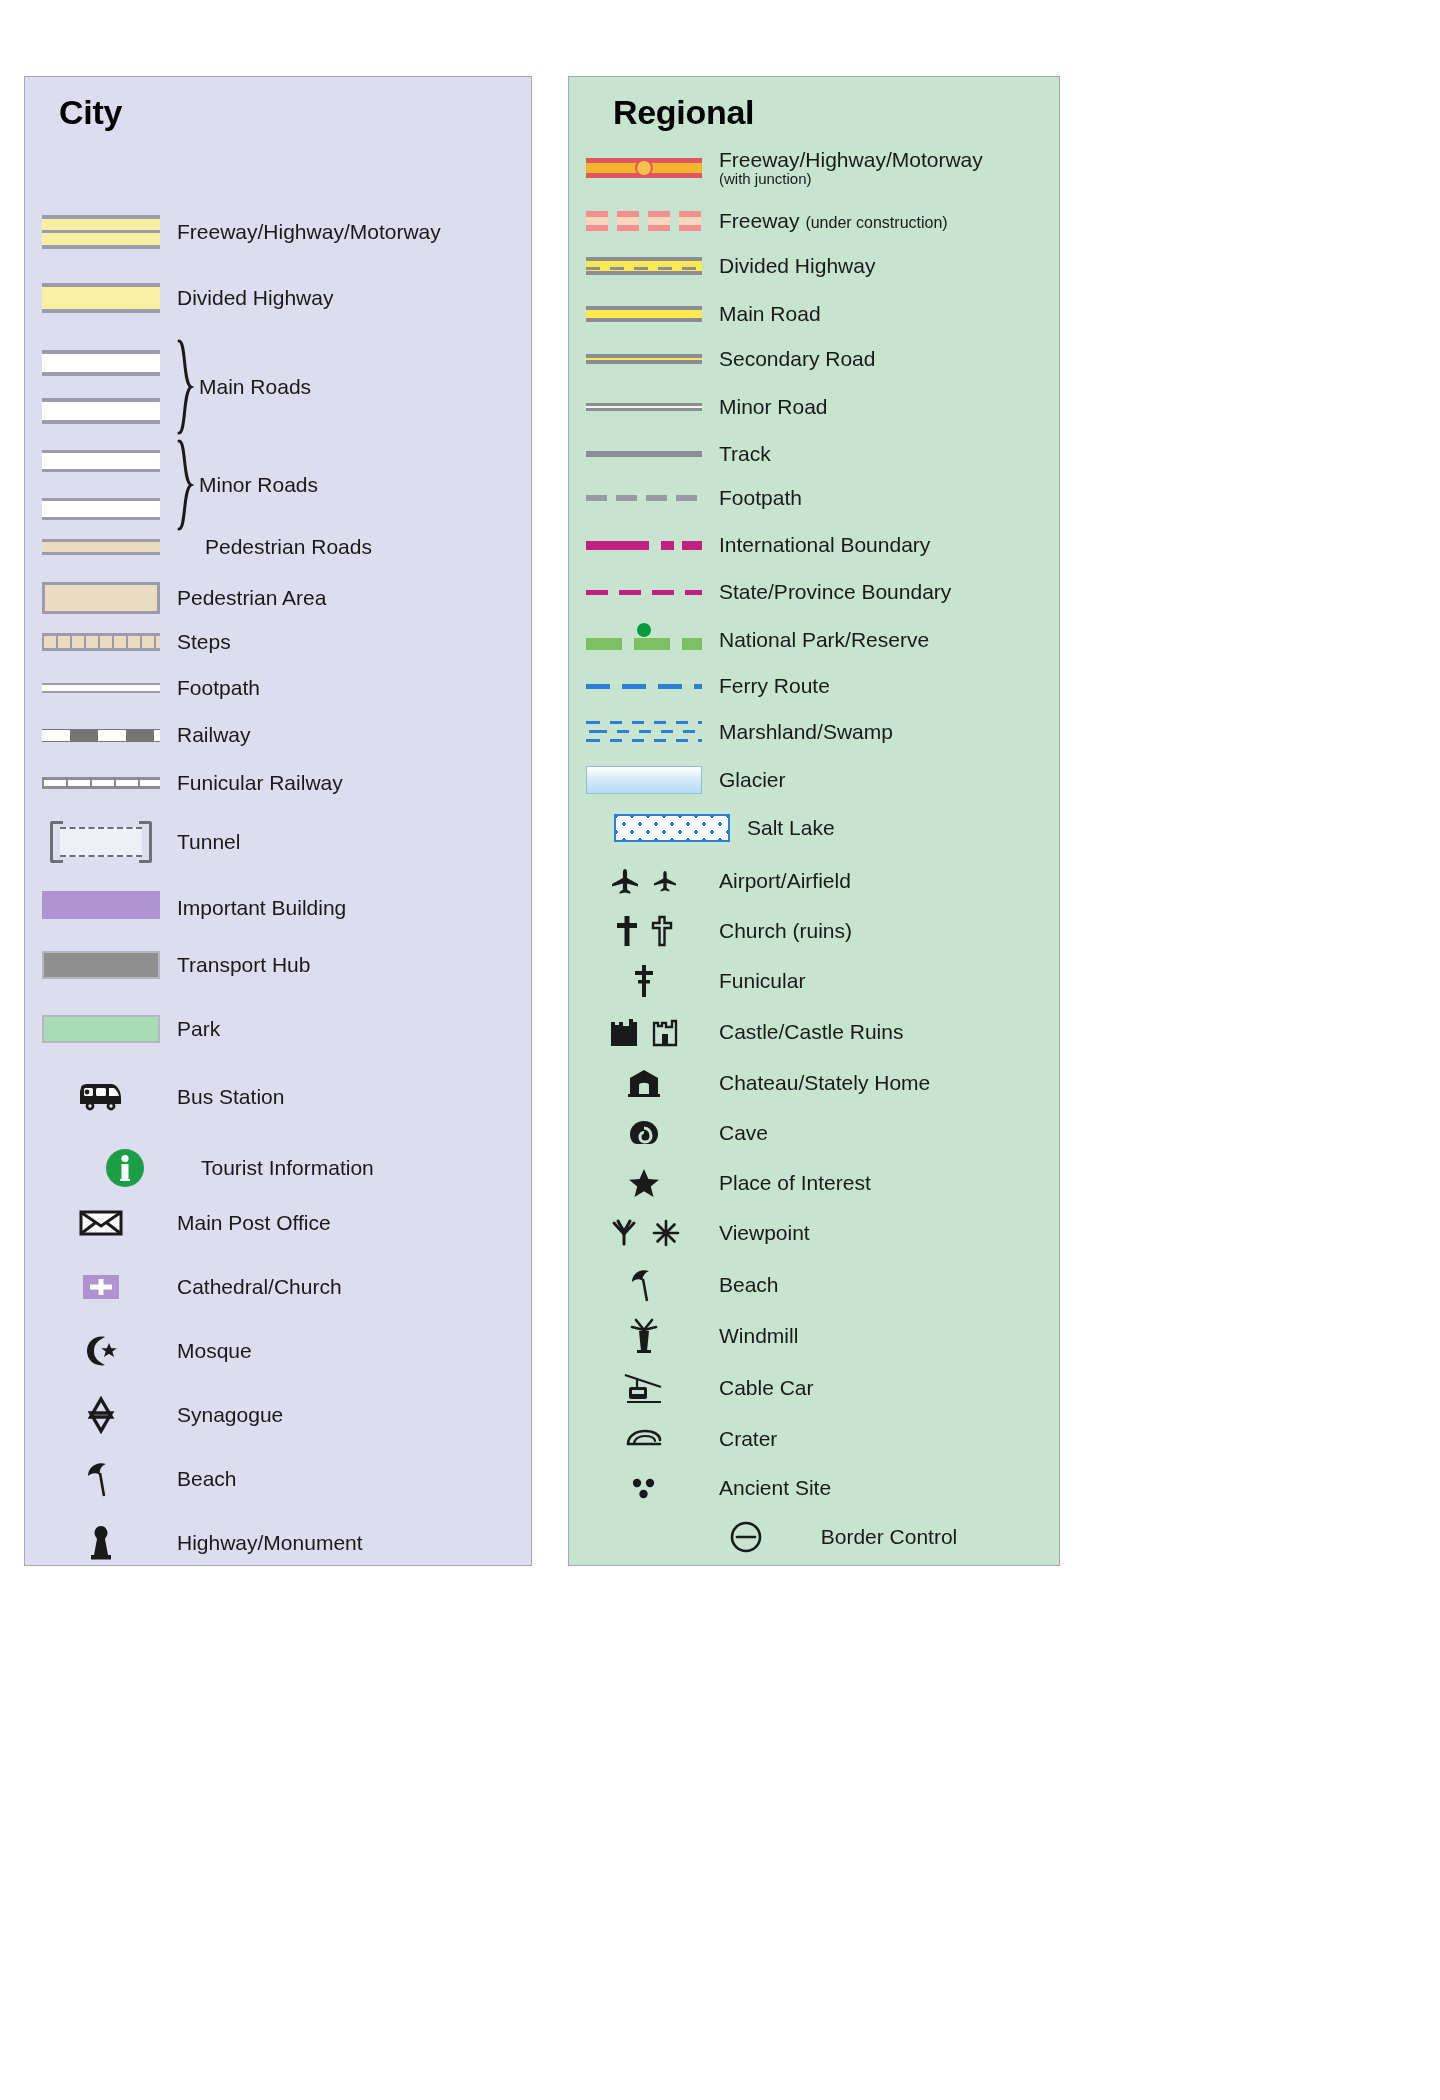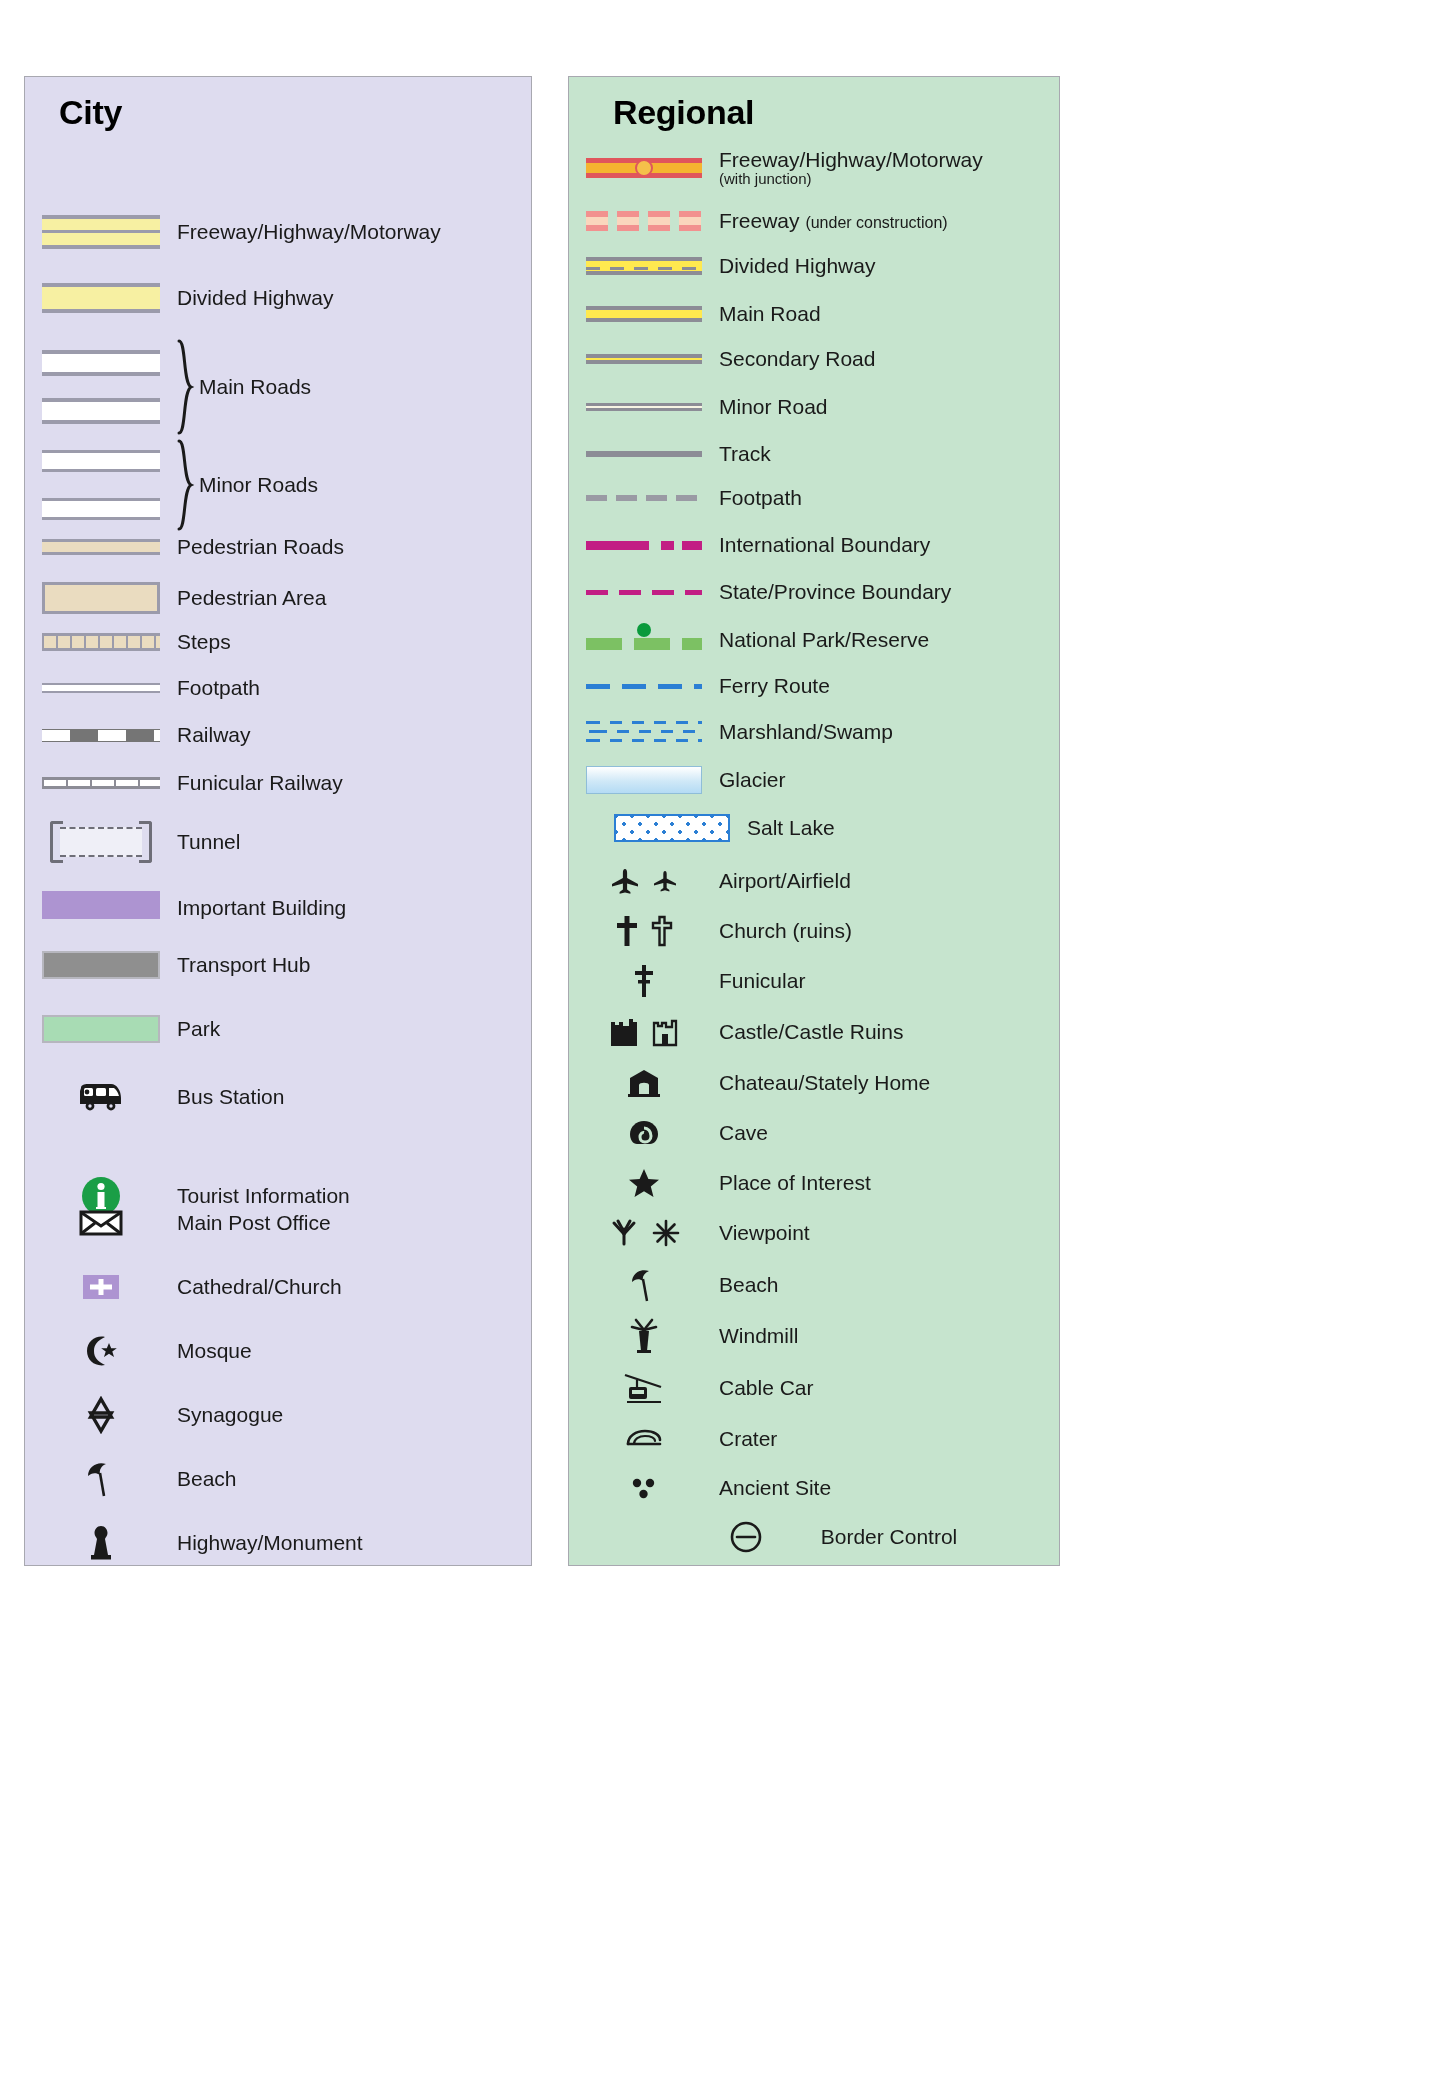--- a/index.html
+++ b/index.html
@@ -340,21 +340,21 @@
           <div class="cbar road-white minor"></div>
         </div>
         <div style="width:22px;display:flex;align-items:center;">
           <svg width="20" height="92" viewBox="0 0 20 92">
             <path d="M2,2 C9,2 6,42 14,46 C6,50 9,90 2,90" fill="none" stroke="#1a1a1a" stroke-width="3" stroke-linecap="round"></path>
           </svg>
         </div>
         <div class="label">Minor Roads</div>
       </div>
 
-      <div class="row city-row" style="top:455px;height:30px;">
+      <div class="row city-row" style="top:455px;height:30px;gap:28px;">
         <div class="sym-cell">
           <div class="cbar ped-road"></div>
         </div>
         <div class="label">Pedestrian Roads</div>
       </div>
 
       <div class="row city-row" style="top:500px;height:42px;">
         <div class="sym-cell">
           <div class="cbar ped-area"></div>
         </div>
@@ -433,21 +433,21 @@
               <circle cx="12" cy="24" r="4.4" fill="#1a1a1a"></circle>
               <circle cx="12" cy="24" r="1.7" fill="#dedcef"></circle>
               <circle cx="33" cy="24" r="4.4" fill="#1a1a1a"></circle>
               <circle cx="33" cy="24" r="1.7" fill="#dedcef"></circle>
             </svg>
           </span>
         </div>
         <div class="label">Bus Station</div>
       </div>
 
-      <div class="row city-row" style="top:1096px;height:46px;">
+      <div class="row city-row" style="top:1068px;height:46px;margin-left:24px;">
         <div class="sym-cell">
           <span class="icon">
             <svg width="42" height="42" viewBox="0 0 42 42">
               <circle cx="21" cy="21" r="19" fill="#1a9e46"></circle>
               <circle cx="21" cy="11.5" r="3.6" fill="#fff"></circle>
               <path d="M17.5,17 L24.5,17 L24.5,32 L17.5,32 Z" fill="#fff"></path>
               <path d="M16,32 L26,32 L26,34 L16,34 Z" fill="#fff"></path>
             </svg>
           </span>
         </div>

